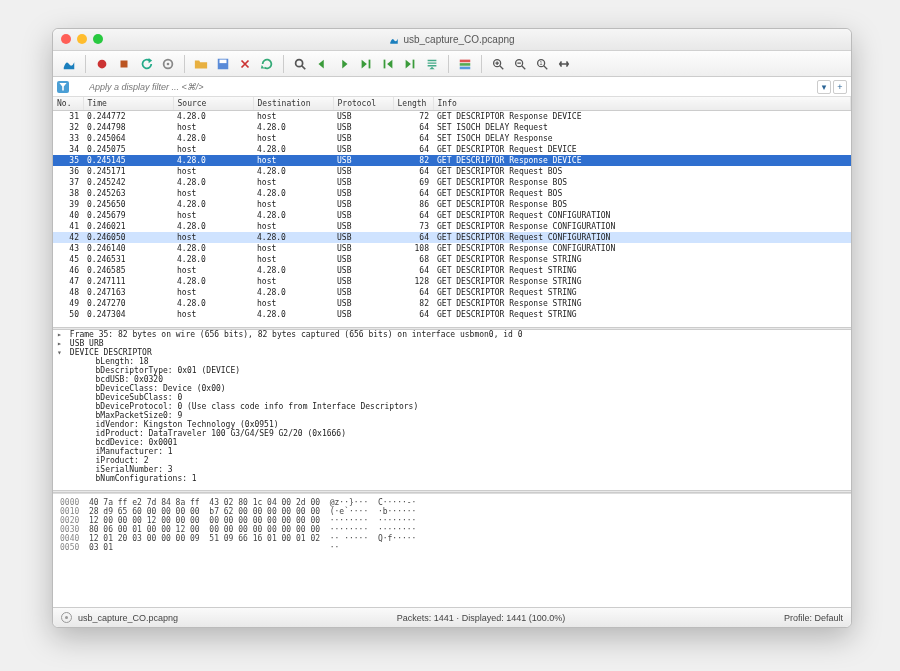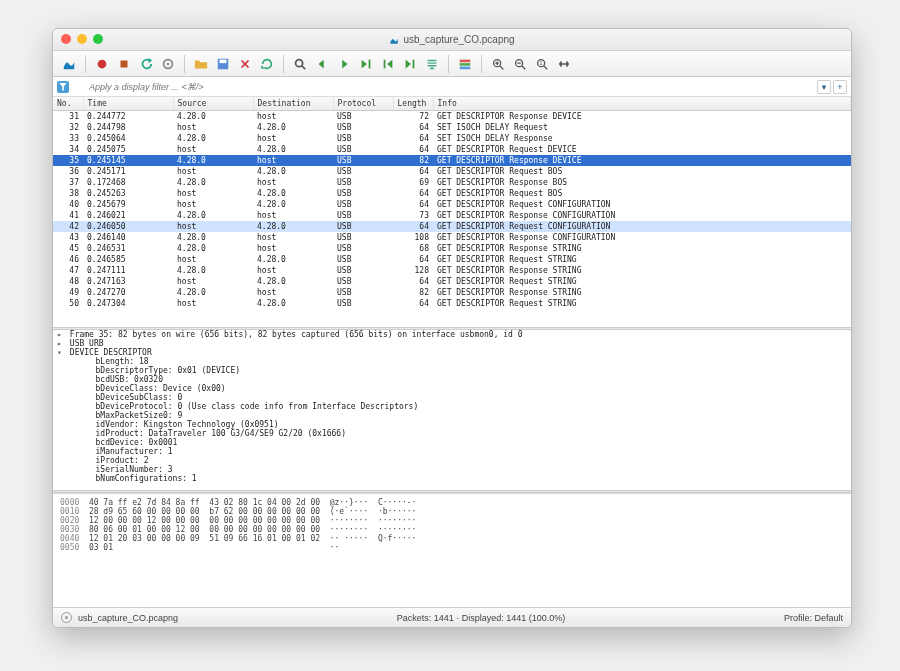--- a/index.html
+++ b/index.html
@@ -265,35 +265,44 @@
             <td class="c-no">36</td>
             <td class="c-time">0.245171</td>
             <td class="c-src">host</td>
             <td class="c-dst">4.28.0</td>
             <td class="c-proto">USB</td>
             <td class="c-len">64</td>
             <td class="c-info">GET DESCRIPTOR Request BOS</td>
           </tr>
           <tr>
             <td class="c-no">37</td>
-            <td class="c-time">0.172468</td>
+            <td class="c-time">0.245242</td>
             <td class="c-src">4.28.0</td>
             <td class="c-dst">host</td>
             <td class="c-proto">USB</td>
             <td class="c-len">69</td>
             <td class="c-info">GET DESCRIPTOR Response BOS</td>
           </tr>
           <tr>
             <td class="c-no">38</td>
             <td class="c-time">0.245263</td>
             <td class="c-src">host</td>
             <td class="c-dst">4.28.0</td>
             <td class="c-proto">USB</td>
             <td class="c-len">64</td>
             <td class="c-info">GET DESCRIPTOR Request BOS</td>
+          </tr>
+          <tr>
+            <td class="c-no">39</td>
+            <td class="c-time">0.245650</td>
+            <td class="c-src">4.28.0</td>
+            <td class="c-dst">host</td>
+            <td class="c-proto">USB</td>
+            <td class="c-len">86</td>
+            <td class="c-info">GET DESCRIPTOR Response BOS</td>
           </tr>
           <tr>
             <td class="c-no">40</td>
             <td class="c-time">0.245679</td>
             <td class="c-src">host</td>
             <td class="c-dst">4.28.0</td>
             <td class="c-proto">USB</td>
             <td class="c-len">64</td>
             <td class="c-info">GET DESCRIPTOR Request CONFIGURATION</td>
           </tr>

